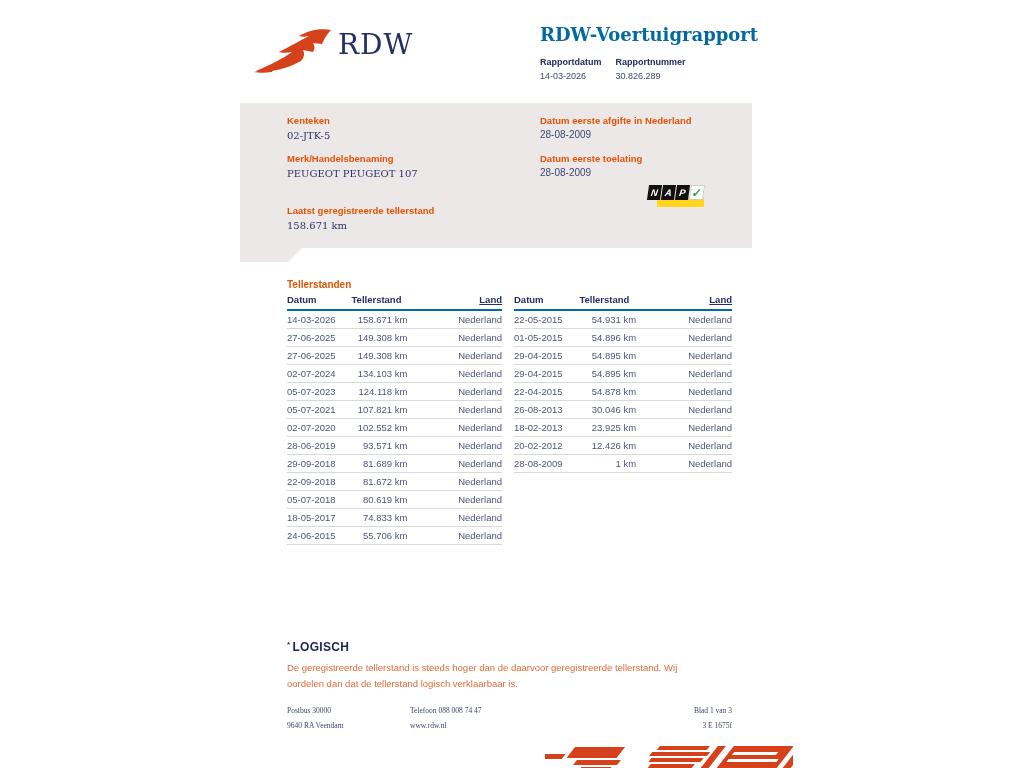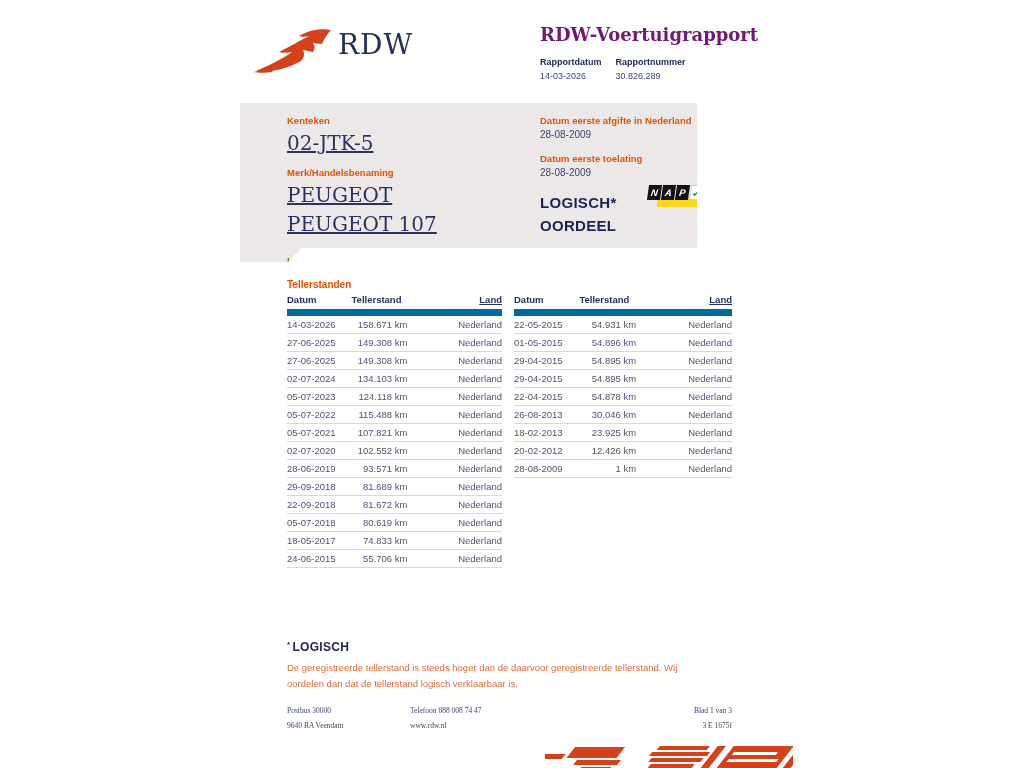--- a/index.html
+++ b/index.html
@@ -8,57 +8,57 @@
 
   .abs { position:absolute; }
 
   
   .logo-wrap { left:254px; top:20px; width:150px; height:52px; }
   .logo-feather { position:absolute; left:0; top:8px; }
   .logo-word { position:absolute; left:84px; top:8px;
     font-family:"DejaVu Serif", serif; font-size:28px; color:#243061; letter-spacing:1px; }
 
   .doc-title { left:540px; top:24px; font-family:"DejaVu Serif", serif;
-    font-weight:bold; font-size:18px; color:#701a75; }
+    font-weight:bold; font-size:18px; color:#0369a1; }
 
   .report-meta { left:540px; top:57px; display:flex; gap:14px; }
   .meta-col .m-label { font-size:9px; font-weight:bold; color:#232C5F; margin-bottom:4px; }
   .meta-col .m-value { font-size:9px; color:#3E4770; }
 
   
-  .panel { left:240px; top:103px; width:457px; height:159px; background:#ECE8E8;
+  .panel { left:240px; top:103px; width:512px; height:159px; background:#ECE8E8;
     clip-path: polygon(0 0, 100% 0, 100% 145px, 62px 145px, 48px 100%, 0 100%); }
   .p-left  { position:absolute; left:47px;  top:12px; width:185px; }
   .p-right { position:absolute; left:300px; top:12px; width:178px; }
   .f-label { font-size:9.5px; font-weight:bold; color:#E25303; margin-bottom:3px; }
-  .f-value-serif { font-family:"DejaVu Serif", serif; font-size:20px; color:#2B3263;
-    line-height:1.45; margin-bottom:9px;text-decoration:underline; }
+  .f-value-serif { font-family:"DejaVu Serif", serif; font-size:10px; color:#2B3263;
+    line-height:1.45; margin-bottom:9px; }
   .f-value-sans { font-size:10px; color:#3E4770; margin-bottom:13px; }
-  .mb-extra { margin-bottom:16px; }
+  .mb-extra { margin-bottom:24px; }
   .oordeel { font-size:15px; font-weight:800; color:#1C2454; line-height:1.55;
     letter-spacing:0.3px; margin-top:9px; }
 
   
   .nap { position:absolute; left:408px; top:82px; width:58px; height:26px; }
   .nap-yellow { position:absolute; left:9px; top:12px; width:47px; height:10px; background:#FFD51E; }
   .nap-tile { position:absolute; top:0; width:13px; height:15px; background:#111111;
     transform:skewX(-8deg); color:#ffffff; font-size:9.5px; font-weight:bold; font-style:italic;
     display:flex; align-items:center; justify-content:center; }
   .nap-n { left:0; } .nap-a { left:14px; } .nap-p { left:28px; }
   .nap-check { position:absolute; left:42px; top:0; width:14px; height:15px; background:#ffffff;
     border:1px solid #cccccc; transform:skewX(-8deg); color:#2F9E44; font-size:12px;
     font-weight:bold; display:flex; align-items:center; justify-content:center; }
 
   
   .tbl-heading { left:287px; top:279px; font-size:10px; font-weight:bold; color:#E25303; }
   .tbl { position:absolute; top:291px; border-collapse:collapse; table-layout:fixed; }
   .tbl-left  { left:287px; width:215px; }
   .tbl-right { left:514px; width:218px; }
   .tbl th { font-size:9.5px; font-weight:bold; color:#252E63; padding:3px 0 4px 0;
-    border-bottom:7px solid #0369a1; }
+    border-bottom:2px solid #0369a1; }
   .tbl td { font-size:9.5px; color:#4C5578; padding:3px 0 3px 0; border-bottom:1px solid #D9D9D9;
     overflow:hidden; white-space:nowrap; }
   .tbl th.c0 { width:30%; text-align:left; }
   .tbl th.c1 { width:26%; text-align:left; }
   .tbl th.c2 { width:44%; text-align:right;text-decoration:underline; }
   .tbl td.c0 { text-align:left; }
   .tbl td.c1 { text-align:right; }
   .tbl td.c2 { text-align:right; }
 
   
@@ -111,24 +111,20 @@
     <div class="f-value-serif mb-extra" style="width:162px;">PEUGEOT PEUGEOT 107</div>
     <div class="f-label">Laatst geregistreerde tellerstand</div>
     <div class="f-value-serif">158.671 km</div>
   </div>
 
   <div class="p-right">
     <div class="f-label">Datum eerste afgifte in Nederland</div>
     <div class="f-value-sans">28-08-2009</div>
     <div class="f-label">Datum eerste toelating</div>
     <div class="f-value-sans">28-08-2009</div>
-    <div class="oordeel">
-      <div>LOGISCH*</div>
-      <div>OORDEEL</div>
-    </div>
   </div>
 
   <div class="nap">
     <div class="nap-yellow"></div>
     <div class="nap-tile nap-n">N</div>
     <div class="nap-tile nap-a">A</div>
     <div class="nap-tile nap-p">P</div>
     <div class="nap-check">✓</div>
   </div>
 </div>
@@ -160,25 +156,20 @@
         <td class="c2">Nederland</td>
       </tr>
       <tr>
         <td class="c0">02-07-2024</td>
         <td class="c1">134.103 km</td>
         <td class="c2">Nederland</td>
       </tr>
       <tr>
         <td class="c0">05-07-2023</td>
         <td class="c1">124.118 km</td>
-        <td class="c2">Nederland</td>
-      </tr>
-      <tr>
-        <td class="c0">05-07-2022</td>
-        <td class="c1">115.488 km</td>
         <td class="c2">Nederland</td>
       </tr>
       <tr>
         <td class="c0">05-07-2021</td>
         <td class="c1">107.821 km</td>
         <td class="c2">Nederland</td>
       </tr>
       <tr>
         <td class="c0">02-07-2020</td>
         <td class="c1">102.552 km</td>

